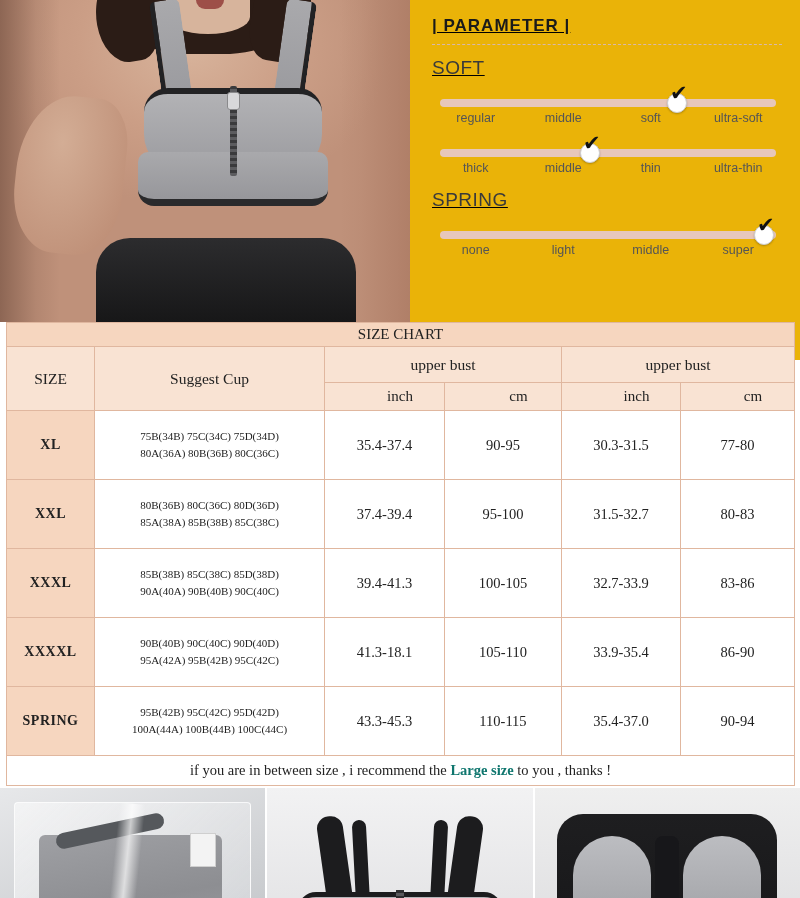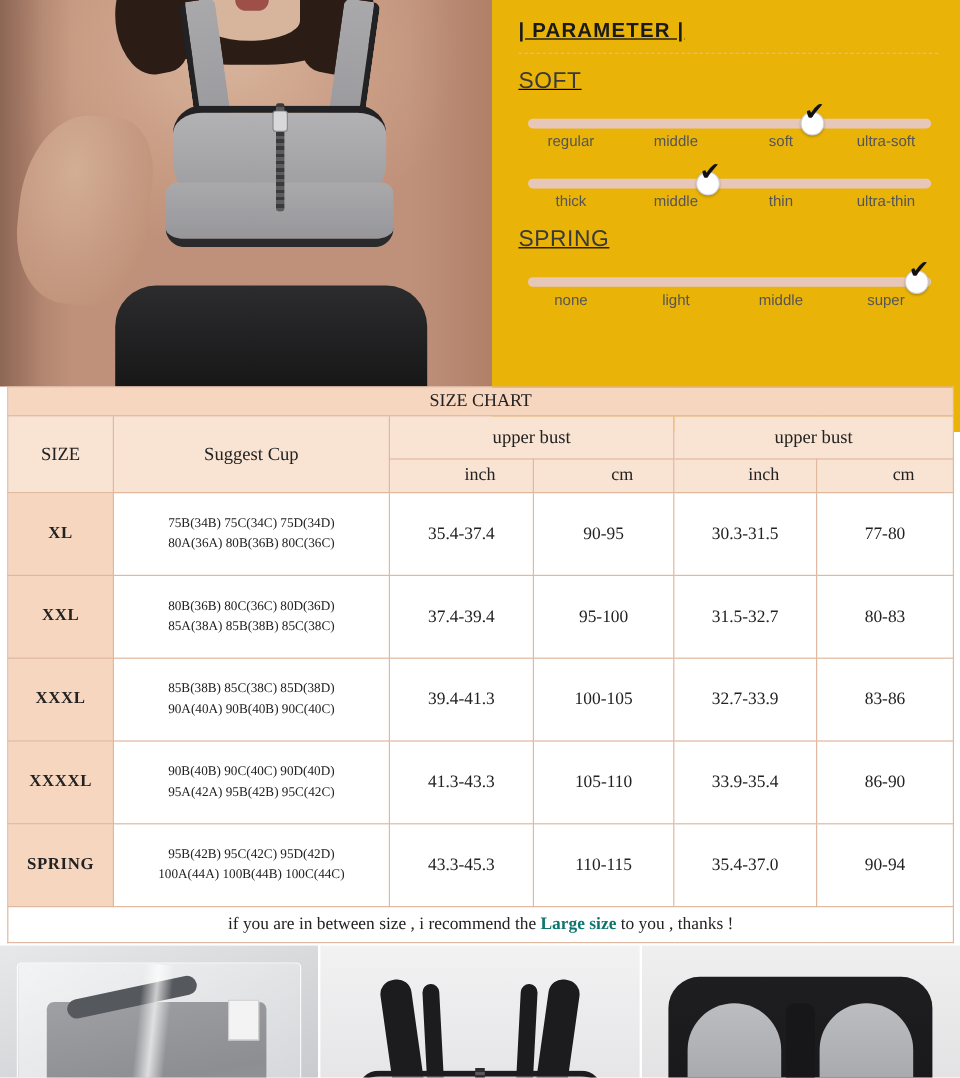--- a/index.html
+++ b/index.html
@@ -490,21 +490,21 @@
           <td class="sc-val">32.7-33.9</td>
           <td class="sc-val">83-86</td>
         </tr>
 
         <tr>
           <td class="sc-size">XXXXL</td>
           <td class="sc-cup">
             <div>90B(40B) 90C(40C) 90D(40D)</div>
             <div>95A(42A) 95B(42B) 95C(42C)</div>
           </td>
-          <td class="sc-val">41.3-43.3</td>
+          <td class="sc-val">41.3-18.1</td>
           <td class="sc-val">105-110</td>
           <td class="sc-val">33.9-35.4</td>
           <td class="sc-val">86-90</td>
         </tr>
 
         <tr>
           <td class="sc-size">SPRING</td>
           <td class="sc-cup">
             <div>95B(42B) 95C(42C)  95D(42D)</div>
             <div>100A(44A) 100B(44B) 100C(44C)</div>

